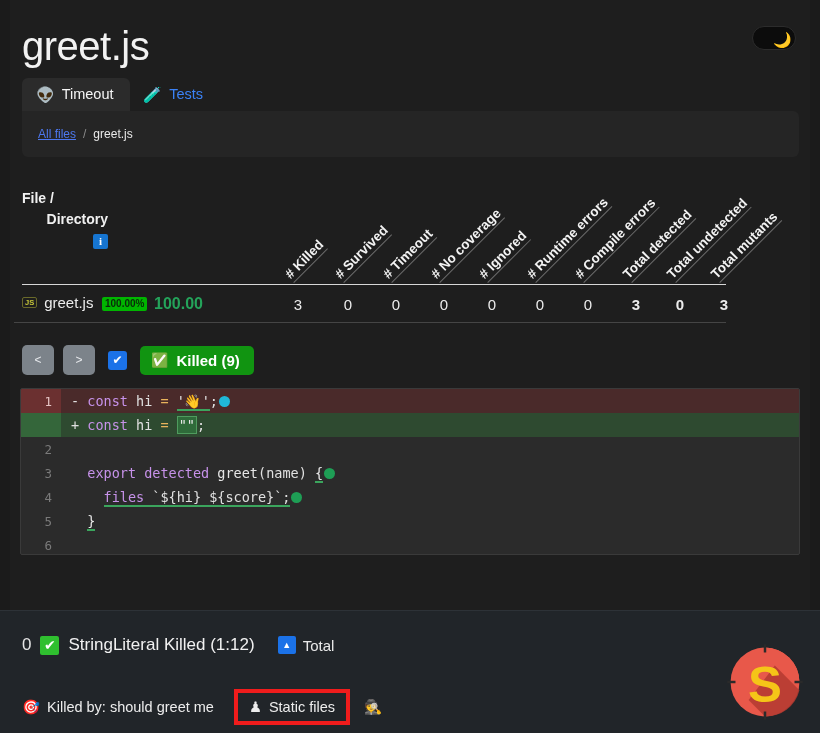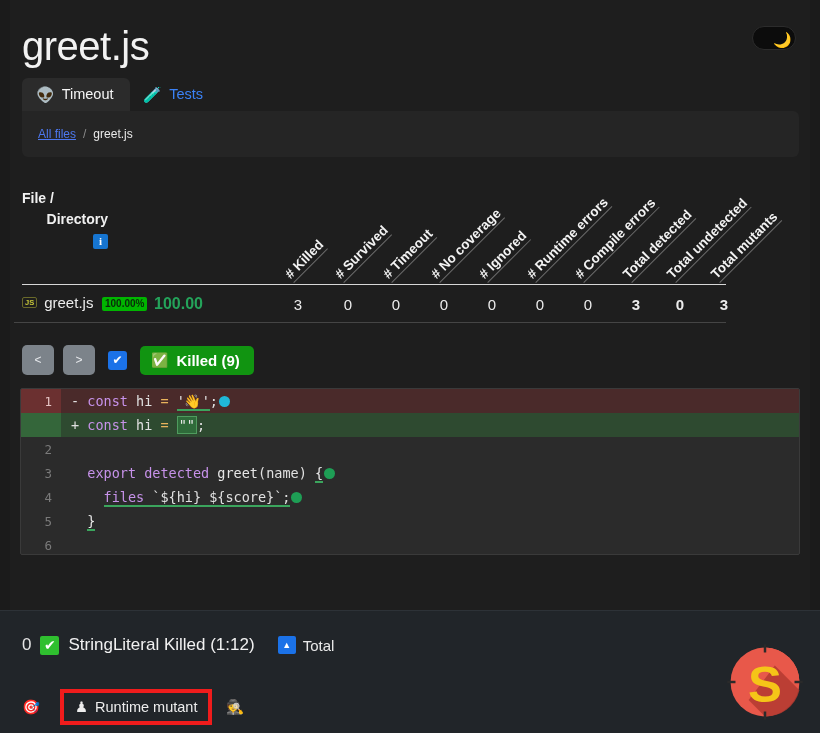--- a/index.html
+++ b/index.html
@@ -410,24 +410,25 @@
       <span class="ok-box">✔</span>
       <span>StringLiteral Killed (1:12)</span>
       <span class="more-btn">
         <span class="more-ico">▲</span>
         <span>Total</span>
       </span>
     </div>
     <div class="drawer-row2" id="drawer-meta">
         <div class="meta-item">
           <span>🎯</span>
+          <span>Killed by: should greet me</span>
         </div>
         <div class="meta-item boxed">
           <span>♟</span>
-          <span>Runtime mutant</span>
+          <span>Static files</span>
         </div>
         <div class="meta-item">
           <span>🕵️</span>
         </div>
       </div>
 
     <svg class="logo" viewBox="0 0 100 100">
       <circle cx="50" cy="50" r="42" fill="#e8584a"></circle>
       <path d="M50 8 A42 42 0 0 1 92 50 L50 50 Z" fill="#e8584a"></path>
       <path d="M62 30 L92 60 A42 42 0 0 1 50 92 L30 72 Z" fill="#b33a30" opacity="0.85"></path>

